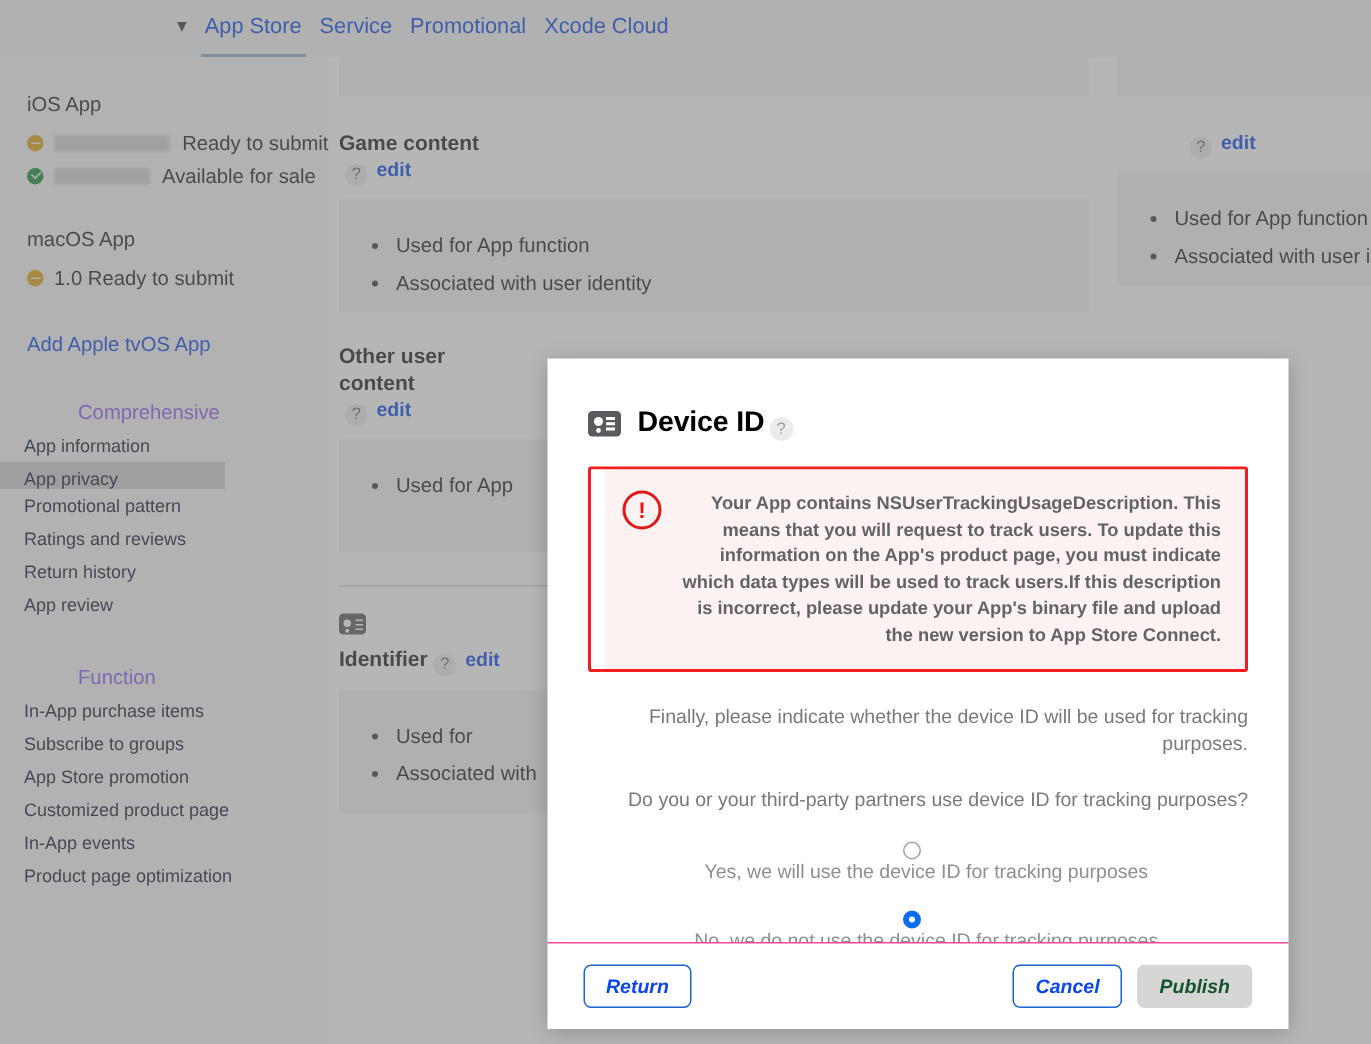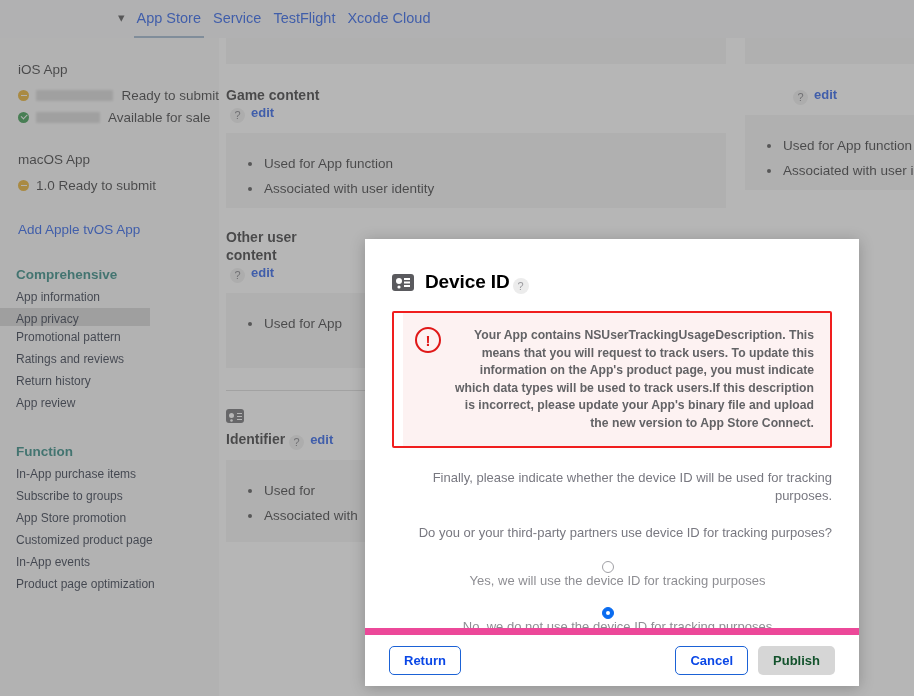--- a/index.html
+++ b/index.html
@@ -121,24 +121,25 @@
   .verlabel { white-space: nowrap; }
   .addlink {
     padding-left: 18px;
     margin-top: 26px;
     font-size: 13.5px;
     color: #0a47e6;
   }
   .navsection { margin-top: 30px; }
   .navsection-title {
     font-size: 13.5px;
-    font-weight: bold;
-    color: #0f766e;
+    font-weight: normal;
+    color: #8b5cf6;
     padding-left: 16px;
     margin-bottom: 4px;
+    margin-left: 36px;
   }
   .navitem {
     font-size: 12px;
     color: #0f172a;
     padding: 2px 8px 2px 16px;
     height: 18px;
     line-height: 18px;
     white-space: nowrap;
   }
   .navitem.selected {
@@ -409,26 +410,27 @@
   }
   .disclosure-label {
     font-size: 13.5px;
     font-weight: bold;
     color: #1d1d1f;
   }
 
   .modal-footer {
     flex: 0 0 auto;
     height: 58px;
-    border-top: 7px solid #ec4899;
+    border-top: 1px solid #ec4899;
     display: flex;
     align-items: center;
     justify-content: space-between;
     padding: 0 24px;
     box-sizing: border-box;
+    font-style: italic;
   }
   .footer-right { display: flex; align-items: center; gap: 10px; }
   .btn {
     font-size: 13px;
     font-weight: bold;
     border-radius: 5px;
     padding: 6px 14px;
     box-sizing: border-box;
     white-space: nowrap;
     line-height: 15px;
@@ -447,21 +449,21 @@
 </head>
 <body>
 
 <div id="page-root">
 
   <div class="tabbar">
     <div class="tabbar-inner">
       <span class="chev-down">▾</span>
       <span class="tab active">App Store</span>
       <span class="tab">Service</span>
-      <span class="tab">TestFlight</span>
+      <span class="tab">Promotional</span>
       <span class="tab">Xcode Cloud</span>
     </div>
   </div>
 
   <div class="leftcol">
 
     <div class="platform-block">
       <div class="platform-title">iOS App</div>
       <div class="verline">
         <span class="dot amber"></span>

